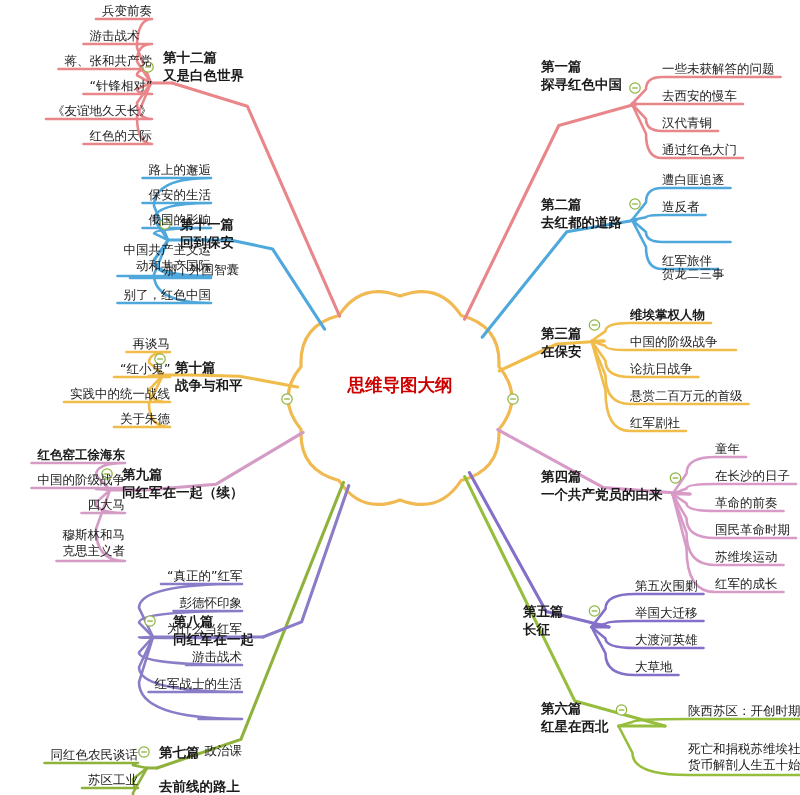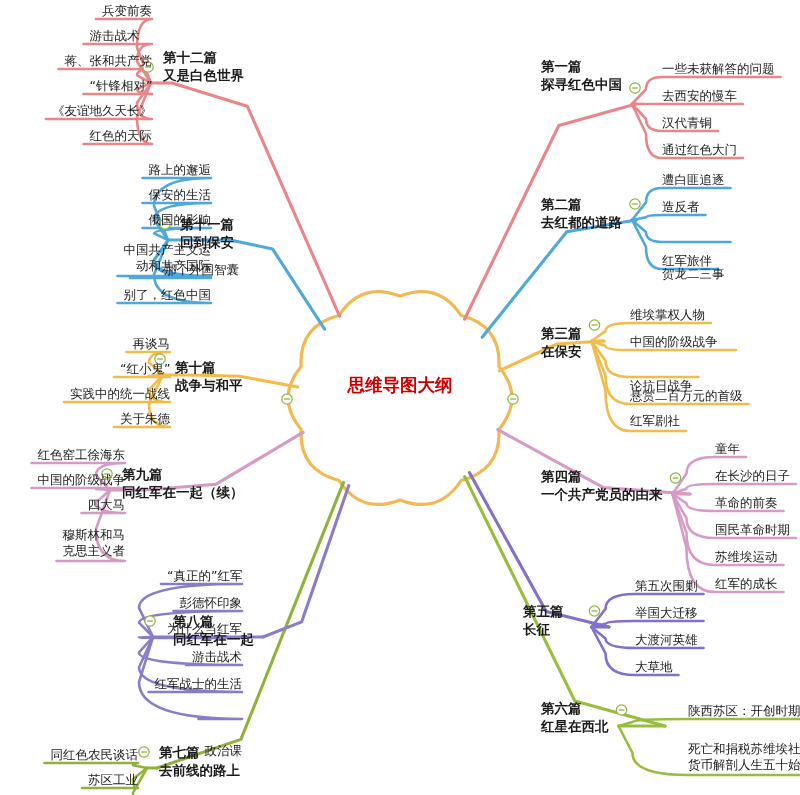--- a/index.html
+++ b/index.html
@@ -183,52 +183,52 @@
       <div class="lbl leaf-label" style="left: 662px; top: 61px;"><span style="display: block;">一些未获解答的问题</span></div>
       <div class="lbl leaf-label" style="left: 662px; top: 88px;"><span style="display: block;">去西安的慢车</span></div>
       <div class="lbl leaf-label" style="left: 662px; top: 115px;"><span style="display: block;">汉代青铜</span></div>
       <div class="lbl leaf-label" style="left: 662px; top: 142px;"><span style="display: block;">通过红色大门</span></div>
       <div class="lbl branch-label" style="left: 541px; top: 196px;"><span style="display: block;">第二篇</span><span style="display: block;">去红都的道路</span></div>
       <div class="lbl leaf-label" style="left: 662px; top: 172px;"><span style="display: block;">遭白匪追逐</span></div>
       <div class="lbl leaf-label" style="left: 662px; top: 199px;"><span style="display: block;">造反者</span></div>
       <div class="lbl leaf-label" style="left: 662px; top: 226px;"><span style="display: block; margin-top: 40px;">贺龙二三事</span></div>
       <div class="lbl leaf-label" style="left: 662px; top: 253px;"><span style="display: block;">红军旅伴</span></div>
       <div class="lbl branch-label" style="left: 541px; top: 325px;"><span style="display: block;">第三篇</span><span style="display: block;">在保安</span></div>
-      <div class="lbl leaf-label" style="left: 630px; top: 307px;"><span style="display: block;">维埃掌权人物</span></div>
+      <div class="lbl leaf-label" style="left: 630px; top: 307px; font-weight: bold;"><span style="display: block;">维埃掌权人物</span></div>
       <div class="lbl leaf-label" style="left: 630px; top: 334px;"><span style="display: block;">中国的阶级战争</span></div>
-      <div class="lbl leaf-label" style="left: 630px; top: 378px;"><span style="display: block;">论抗日战争</span></div>
+      <div class="lbl leaf-label" style="left: 630px; top: 361px;"><span style="display: block;">论抗日战争</span></div>
       <div class="lbl leaf-label" style="left: 630px; top: 388px;"><span style="display: block;">悬赏二百万元的首级</span></div>
-      <div class="lbl leaf-label" style="left: 630px; top: 415px; font-family: Liberation Mono, monospace;"><span style="display: block;">红军剧社</span></div>
+      <div class="lbl leaf-label" style="left: 630px; top: 415px;"><span style="display: block;">红军剧社</span></div>
       <div class="lbl branch-label" style="left: 541px; top: 468px;"><span style="display: block;">第四篇</span><span style="display: block;">一个共产党员的由来</span></div>
       <div class="lbl leaf-label" style="left: 715px; top: 441px;"><span style="display: block;">童年</span></div>
       <div class="lbl leaf-label" style="left: 715px; top: 468px;"><span style="display: block;">在长沙的日子</span></div>
       <div class="lbl leaf-label" style="left: 715px; top: 495px;"><span style="display: block;">革命的前奏</span></div>
       <div class="lbl leaf-label" style="left: 715px; top: 522px;"><span style="display: block;">国民革命时期</span></div>
       <div class="lbl leaf-label" style="left: 715px; top: 549px;"><span style="display: block;">苏维埃运动</span></div>
       <div class="lbl leaf-label" style="left: 715px; top: 576px;"><span style="display: block;">红军的成长</span></div>
       <div class="lbl branch-label" style="left: 523px; top: 603px;"><span style="display: block;">第五篇</span><span style="display: block;">长征</span></div>
       <div class="lbl leaf-label" style="left: 635px; top: 578px;"><span style="display: block;">第五次围剿</span></div>
       <div class="lbl leaf-label" style="left: 635px; top: 605px;"><span style="display: block;">举国大迁移</span></div>
       <div class="lbl leaf-label" style="left: 635px; top: 632px;"><span style="display: block;">大渡河英雄</span></div>
       <div class="lbl leaf-label" style="left: 635px; top: 659px;"><span style="display: block;">大草地</span></div>
       <div class="lbl branch-label" style="left: 541px; top: 700px;"><span style="display: block;">第六篇</span><span style="display: block;">红星在西北</span></div>
       <div class="lbl leaf-label" style="left: 688px; top: 703px;"><span style="display: block;">陕西苏区：开创时期</span></div>
       <div class="lbl leaf-label two-line" style="left: 688px; top: 742px;"><span style="display: block;">死亡和捐税苏维埃社会</span><span style="display: block;">货币解剖人生五十始！</span></div>
-      <div class="lbl branch-label" style="left: 159px; top: 744px;"><span style="display: block;">第七篇</span><span style="display: block;">去前线的路上</span></div>
+      <div class="lbl branch-label" style="left: 159px; top: 744px;"><span style="display: block;">第七篇</span><span style="display: block; margin-top: 16px;">去前线的路上</span></div>
       <div class="lbl leaf-label" style="left: 50.5px; top: 747px; text-align: right;"><span style="display: block;">同红色农民谈话</span></div>
       <div class="lbl leaf-label" style="left: 88px; top: 772px; text-align: right;"><span style="display: block;">苏区工业</span></div>
       <div class="lbl branch-label" style="left: 165px; top: 613px; margin-left: 8px;"><span style="display: block;">第八篇</span><span style="display: block;">同红军在一起</span></div>
       <div class="lbl leaf-label" style="left: 167px; top: 568px; text-align: right;"><span style="display: block;">“真正的”红军</span></div>
       <div class="lbl leaf-label" style="left: 179.5px; top: 595px; text-align: right;"><span style="display: block;">彭德怀印象</span></div>
       <div class="lbl leaf-label" style="left: 167px; top: 622px; text-align: right; font-family: Liberation Serif, serif;"><span style="display: block;">为什么当红军</span></div>
       <div class="lbl leaf-label" style="left: 192px; top: 649px; text-align: right;"><span style="display: block;">游击战术</span></div>
       <div class="lbl leaf-label" style="left: 154.5px; top: 676px; text-align: right;"><span style="display: block;">红军战士的生活</span></div>
       <div class="lbl leaf-label" style="left: 204.5px; top: 703px; text-align: right; margin-top: 40px;"><span style="display: block;">政治课</span></div>
       <div class="lbl branch-label" style="left: 122px; top: 466px;"><span style="display: block;">第九篇</span><span style="display: block;">同红军在一起（续）</span></div>
-      <div class="lbl leaf-label" style="left: 37.5px; top: 447px; text-align: center;"><span style="display: block;">红色窑工徐海东</span></div>
+      <div class="lbl leaf-label" style="left: 37.5px; top: 447px; text-align: center; font-weight: bold;"><span style="display: block;">红色窑工徐海东</span></div>
       <div class="lbl leaf-label" style="left: 37.5px; top: 472px; text-align: right;"><span style="display: block;">中国的阶级战争</span></div>
       <div class="lbl leaf-label" style="left: 87.5px; top: 497px; text-align: right;"><span style="display: block;">四大马</span></div>
       <div class="lbl leaf-label two-line" style="left: 62.5px; top: 528px; text-align: right;"><span style="display: block;">穆斯林和马</span><span style="display: block;">克思主义者</span></div>
       <div class="lbl branch-label" style="left: 175px; top: 359px;"><span style="display: block;">第十篇</span><span style="display: block;">战争与和平</span></div>
       <div class="lbl leaf-label" style="left: 132.5px; top: 336px; text-align: right;"><span style="display: block;">再谈马</span></div>
       <div class="lbl leaf-label" style="left: 120px; top: 361px; text-align: right;"><span style="display: block;">“红小鬼”</span></div>
       <div class="lbl leaf-label" style="left: 70px; top: 386px; text-align: right;"><span style="display: block;">实践中的统一战线</span></div>
       <div class="lbl leaf-label" style="left: 120px; top: 411px; text-align: right;"><span style="display: block;">关于朱德</span></div>
       <div class="lbl branch-label" style="left: 180px; top: 216px;"><span style="display: block;">第十一篇</span><span style="display: block;">回到保安</span></div>
       <div class="lbl leaf-label" style="left: 148.5px; top: 162px; text-align: right;"><span style="display: block;">路上的邂逅</span></div>

